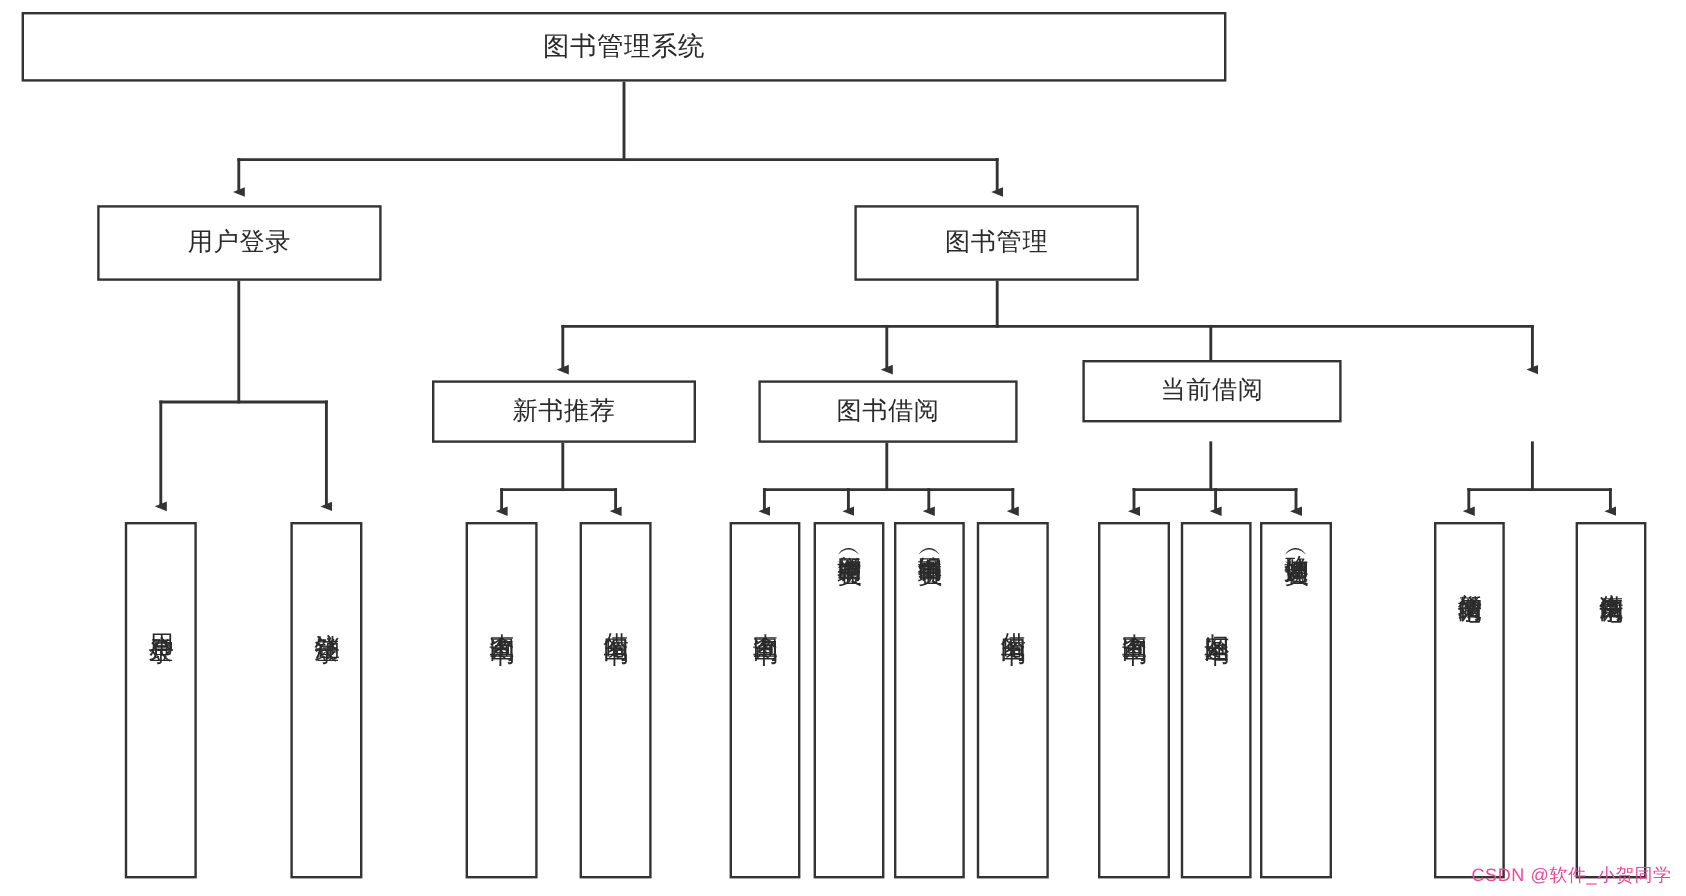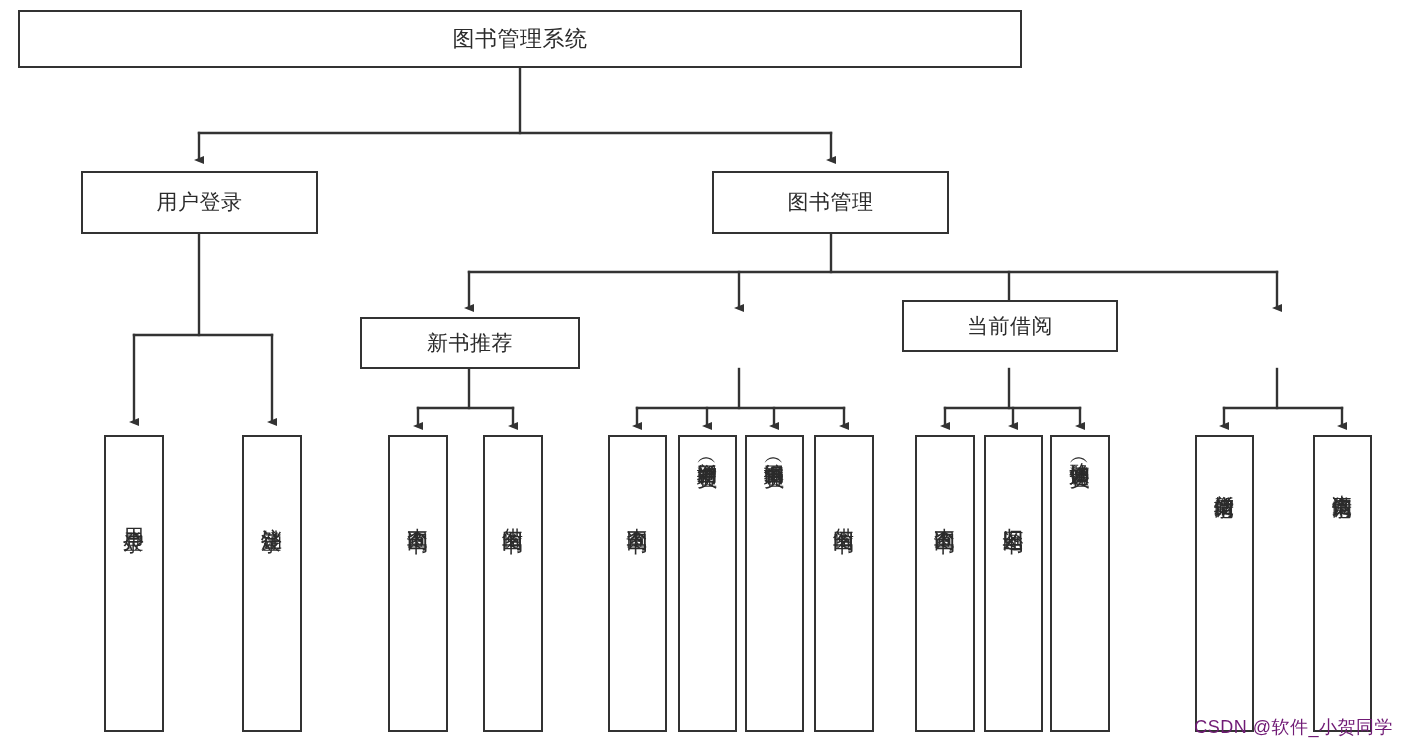--- a/index.html
+++ b/index.html
@@ -64,22 +64,22 @@
     white-space: nowrap;
   }
   .node.vert.tall .label {
     font-size: 20px;
     letter-spacing: 1px;
   }
   #watermark {
     position: absolute;
     right: 12px;
     bottom: 8px;
-    font-size: 18px;
-    color: #701a75;
+    font-size: 15px;
+    color: #ec4899;
     letter-spacing: 0.5px;
     user-select: none;
   }
 </style>
 </head>
 <body>
 
 <div id="diagram-root">
 
   <svg class="connectors" viewBox="0 0 1405 747" xmlns="http://www.w3.org/2000/svg">
@@ -141,20 +141,23 @@
   </div>
 
   <div class="node horiz" style="left:712px; top:171px; width:237px; height:63px;">
     <span class="label">图书管理</span>
   </div>
 
   <div class="node horiz" style="left:360px; top:317px; width:220px; height:52px;">
     <span class="label">新书推荐</span>
   </div>
 
+  <div class="node horiz" style="left:632px; top:317px; width:216px; height:52px;">
+    <span class="label">图书借阅</span>
+  </div>
 
   <div class="node horiz" style="left:902px; top:300px; width:216px; height:52px;">
     <span class="label">当前借阅</span>
   </div>
 
 
   <div class="node vert" style="left:104px; top:435px; width:60px; height:297px; padding-top:74px;">
     <span class="label">用户登录</span>
   </div>
 

